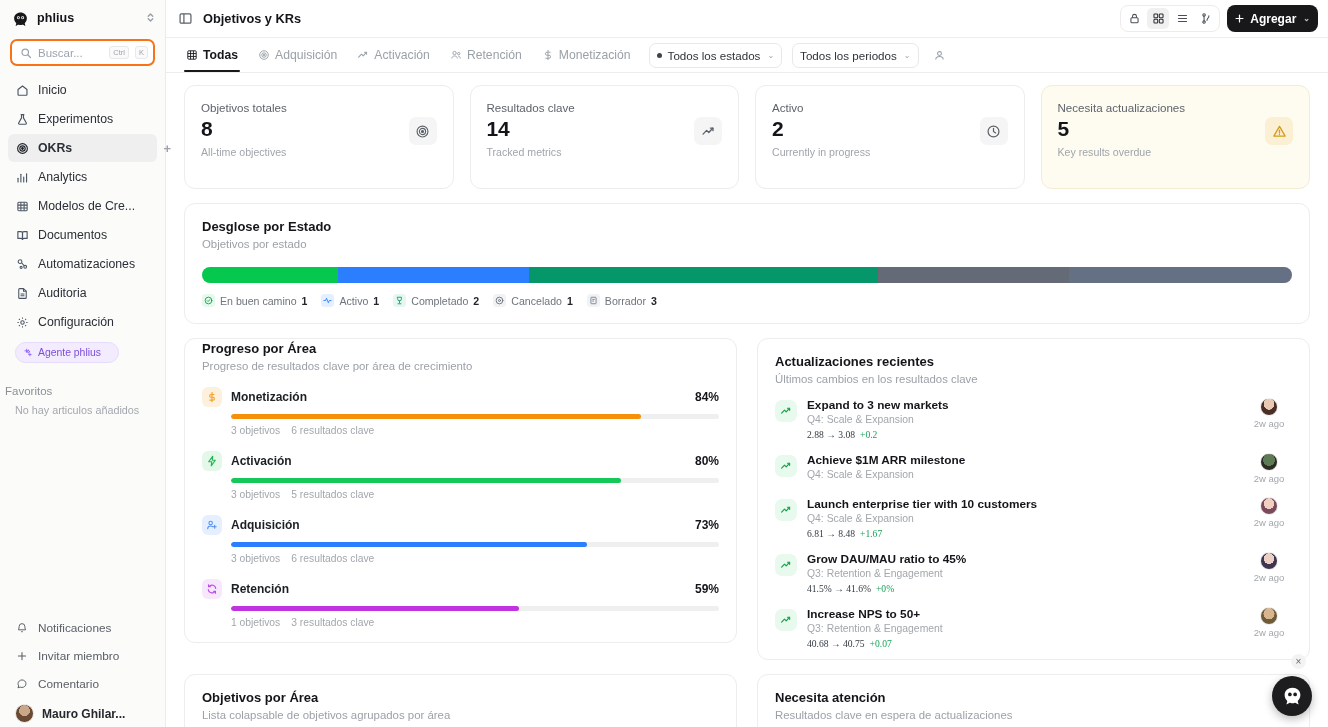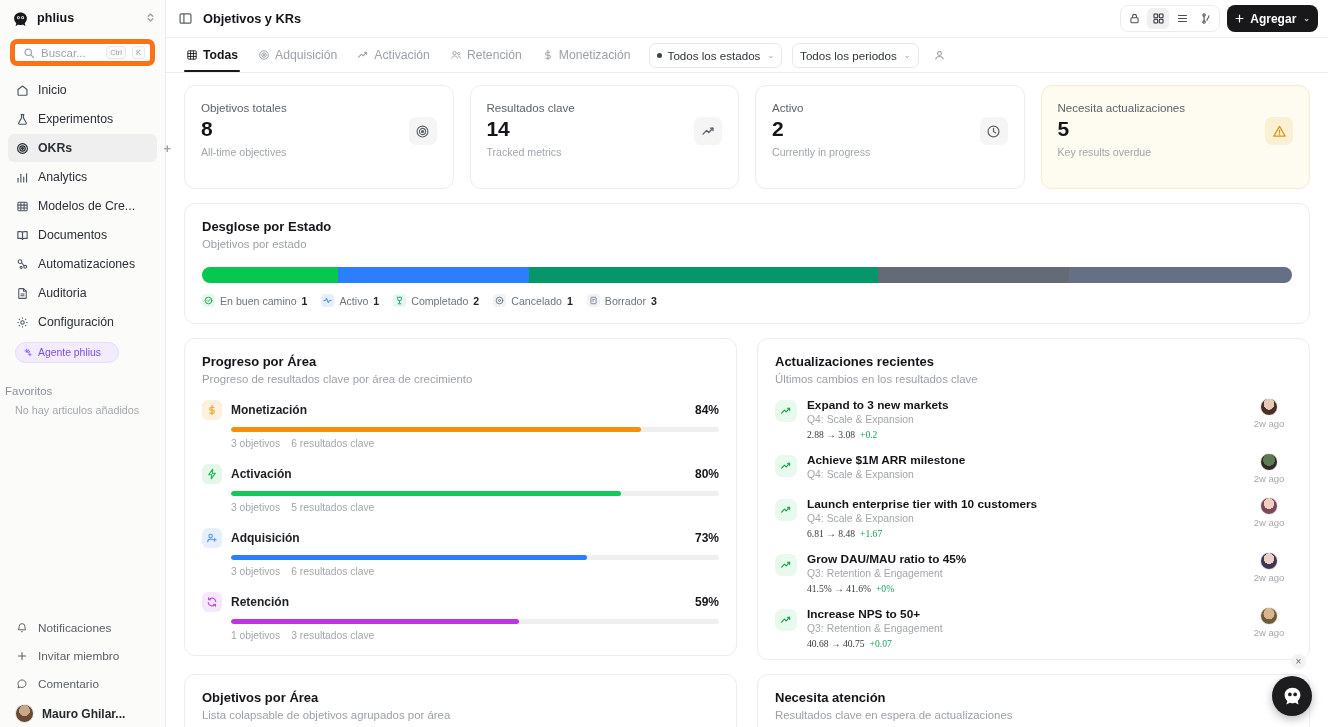--- a/index.html
+++ b/index.html
@@ -23,21 +23,21 @@
   .brand {
     display: flex; align-items: flex-start; gap: 8px;
     padding: 11px 10px 9px 12px;
   }
   .brand-logo { width: 17px; height: 17px; flex: 0 0 17px; }
   .brand-name { font-size: 12.5px; font-weight: 700; color: #14151a; letter-spacing: .1px; }
   .brand-caret { margin-left: auto; color: #9aa0a6; font-size: 9px; line-height: 1; }
 
   .searchbox {
     margin: 2px 10px 10px 10px;
-    height: 27px; border: 5px solid #f97316; border-radius: 7px;
+    height: 27px; border: 2px solid #f97316; border-radius: 7px;
     background: #fff; display: flex; align-items: center; gap: 6px;
     padding: 0 5px 0 8px;
   }
   .searchbox .ph { font-size: 11.5px; color: #9ca3af; flex: 1; }
   .kbd {
     font-size: 7.5px; color: #9ca3af; border: 1px solid #e8e8e8;
     border-radius: 3px; padding: 1.5px 3px; background: #fafafa;
     line-height: 1;
   }
 
@@ -167,21 +167,21 @@
   .legend-item .lico {
     width: 13px; height: 13px; border-radius: 3.5px;
     display: flex; align-items: center; justify-content: center; font-size: 8px;
   }
   .legend-item b { color: #22262c; font-size: 10.6px; }
 
   
   .cols { display: flex; gap: 20px; margin-top: 14px; }
   .col { flex: 1; min-width: 0; }
 
-  .area-card { padding: 15px 17px 14px 17px; }
+  .area-card { padding: 2px 17px 14px 17px; }
   .area-row { margin-top: 15px; }
   .area-head { display: flex; align-items: center; gap: 9px; }
   .area-ico {
     width: 20px; height: 20px; border-radius: 6px; flex: 0 0 20px;
     display: flex; align-items: center; justify-content: center;
   }
   .area-name { font-size: 12px; font-weight: 700; color: #1c1f24; }
   .area-pct { margin-left: auto; font-size: 12px; font-weight: 700; color: #14151a; }
   .area-track {
     margin: 7px 0 0 29px; height: 5px; border-radius: 3px; background: #efefef; overflow: hidden;

